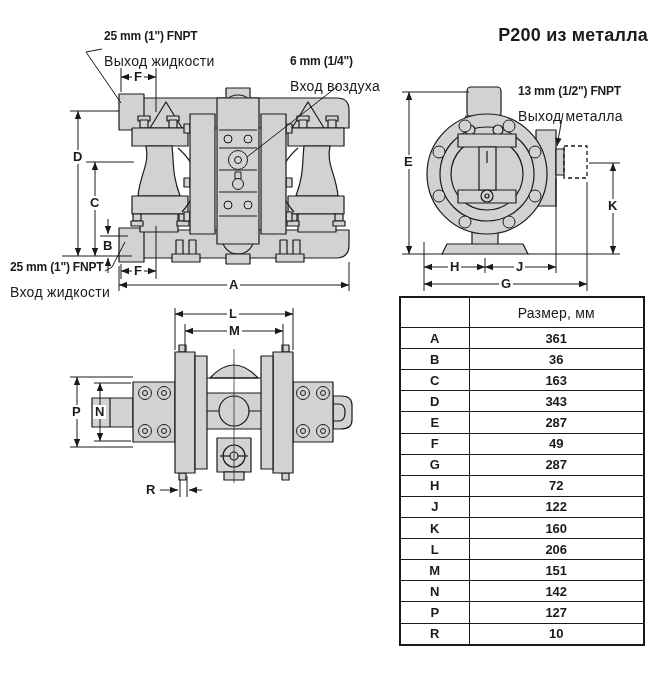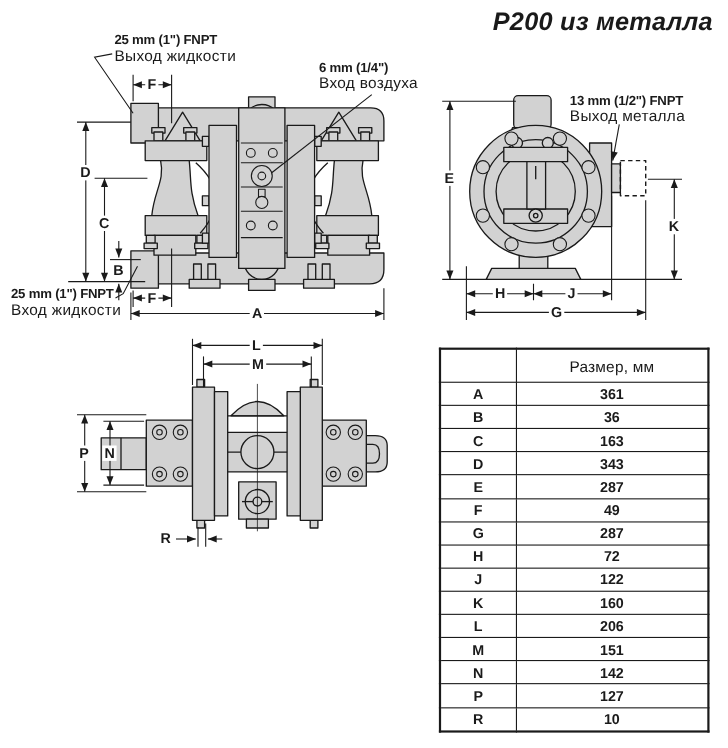--- a/index.html
+++ b/index.html
@@ -1,34 +1,33 @@
 <!DOCTYPE html>
 <html><head>
 <meta charset="utf-8">
 <style>
   html,body{margin:0;padding:0;}
   body{
     width:662px;height:680px;position:relative;background:#ffffff;
     font-family:"Liberation Sans", sans-serif;color:#1a1a1a;overflow:hidden;
   }
   .title{
-    position:absolute;top:6px;right:14px;font-size:23px;font-weight:bold;
+    position:absolute;top:25px;right:14px;font-size:18px;font-weight:bold;
     letter-spacing:0.2px;
-    font-style:italic;
   }
   svg.drawing{position:absolute;left:0;top:0;}
   .ann{position:absolute;line-height:14px;}
   .ann .l1{font-size:12px;font-weight:bold;letter-spacing:-0.2px;white-space:nowrap;}
-  .ann .l2{font-size:14px;font-weight:normal;letter-spacing:0.3px;white-space:nowrap;margin-top:0;}
+  .ann .l2{font-size:14px;font-weight:normal;letter-spacing:0.3px;white-space:nowrap;margin-top:11px;}
   .dim{
     position:absolute;font-size:13px;font-weight:bold;line-height:14px;
     background:#fff;padding:0 2px;white-space:nowrap;
   }
   table.size{
-    position:absolute;left:399px;top:316px;width:246px;height:350px;
+    position:absolute;left:399px;top:296px;width:246px;height:350px;
     border-collapse:collapse;table-layout:fixed;border:2px solid #1a1a1a;
   }
   table.size td{
     border:1.5px solid #1a1a1a;text-align:center;vertical-align:middle;
     padding:0;font-size:13px;font-weight:bold;
   }
   table.size td.hdr{font-size:14px;font-weight:normal;letter-spacing:0.2px;height:29px;}
   table.size col.c1{width:69px;}
 </style>
 </head>

